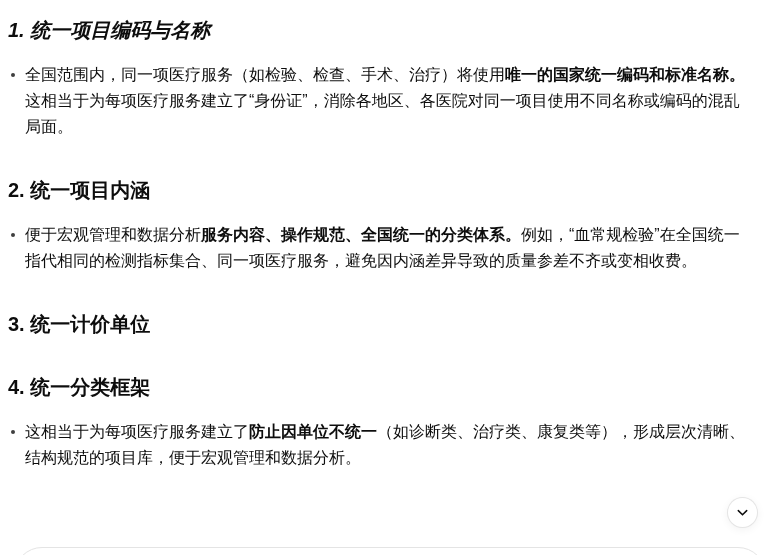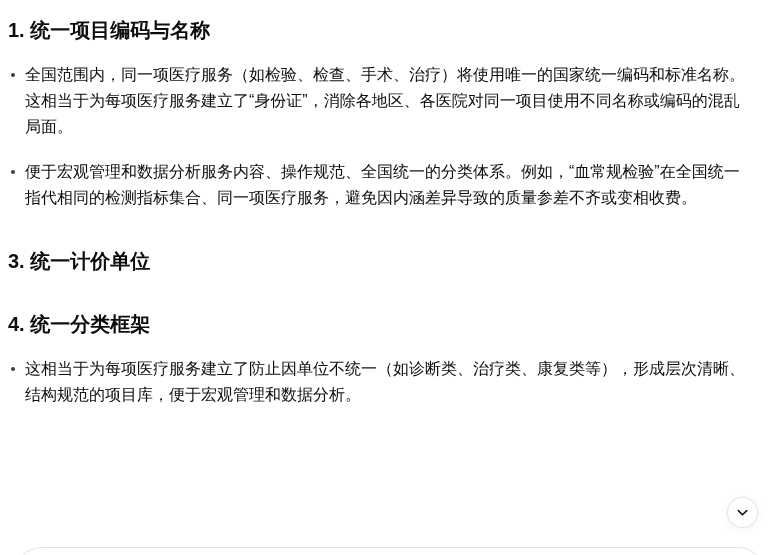--- a/index.html
+++ b/index.html
@@ -20,21 +20,21 @@
   }
   .sec { margin: 0; padding: 0; }
   .heading {
     font-size: 20px;
     line-height: 26px;
     font-weight: 700;
     margin: 37px 0 0 0;
     color: #0d0d0d;
     letter-spacing: 0;
   }
-  .sec:first-child .heading { margin-top: 17px; }
+  .sec:first-child .heading { margin-top: 17px; font-style: italic; }
   .bullets {
     list-style: none;
     margin: 19px 0 0 0;
     padding: 0;
   }
   .bullets li {
     position: relative;
     width: 722px;
     padding-left: 17px;
     font-size: 16px;
@@ -44,21 +44,21 @@
   .bullets li::before {
     content: "";
     position: absolute;
     left: 3px;
     top: 11px;
     width: 4px;
     height: 4px;
     border-radius: 50%;
     background: #3f3f3f;
   }
-  .bullets li strong { font-weight: 400; }
+  .bullets li strong { font-weight: 700; }
   #scrollBtn {
     position: absolute;
     left: 727px;
     top: 497px;
     width: 31px;
     height: 31px;
     border-radius: 50%;
     background: #ffffff;
     border: 1px solid rgba(0,0,0,0.10);
     box-shadow: 0 2px 8px rgba(0,0,0,0.05);
@@ -88,20 +88,21 @@
 
 <div id="content">
   <section class="sec">
     <h3 class="heading">1. 统一项目编码与名称</h3>
     <ul class="bullets">
         <li><span>全国范围内，同一项医疗服务（如检验、检查、手术、治疗）将使用</span><strong>唯一的国家统一编码和标准名称。</strong><span>这相当于为每项医疗服务建立了“身份证”，消除各地区、各医院对同一项目使用不同名称或编码的混乱局面。</span></li>
       </ul>
   </section>
 
   <section class="sec">
+    <h3 class="heading">2. 统一项目内涵</h3>
     <ul class="bullets">
         <li><span>便于宏观管理和数据分析</span><strong>服务内容、操作规范、全国统一的分类体系。</strong><span>例如，“血常规检验”在全国统一指代相同的检测指标集合、同一项医疗服务，避免因内涵差异导致的质量参差不齐或变相收费。</span></li>
       </ul>
   </section>
 
   <section class="sec">
     <h3 class="heading">3. 统一计价单位</h3>
   </section>
 
   <section class="sec">

